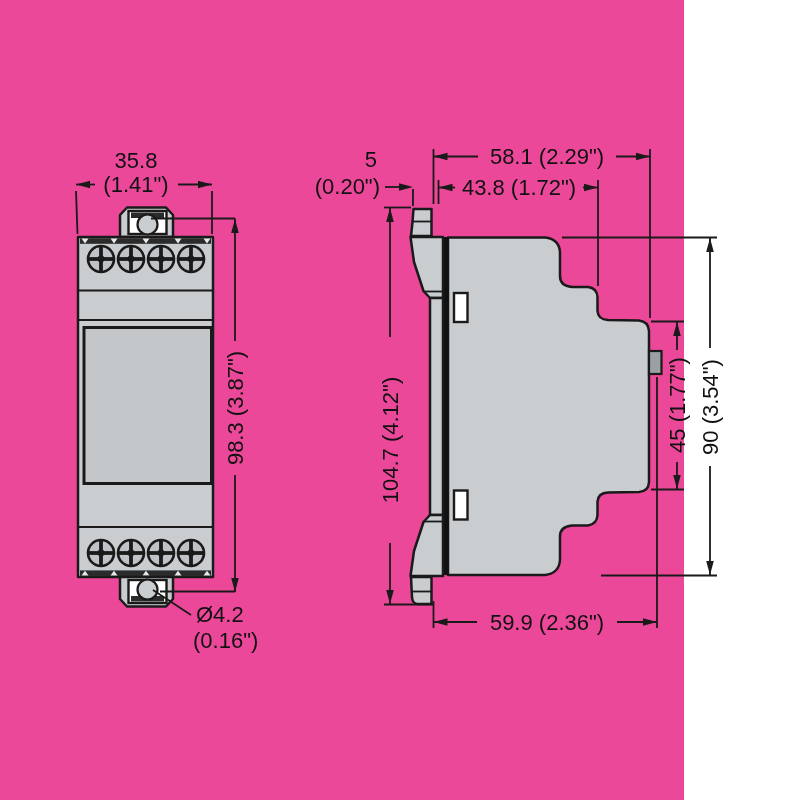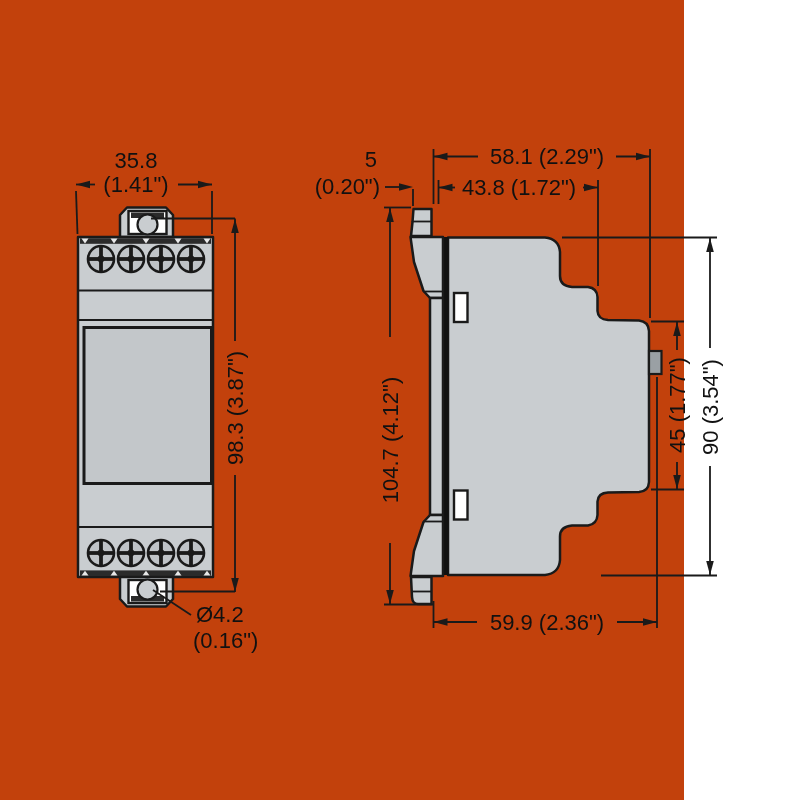--- a/index.html
+++ b/index.html
@@ -1,16 +1,16 @@
 <!DOCTYPE html>
 <html><head>
 <meta charset="utf-8">
 <style>
   html,body{margin:0;padding:0;background:#ffffff;}
-  .stage{width:684px;height:800px;position:relative;background:#c2410c;}
+  .stage{width:684px;height:800px;position:relative;background:#ec4899;}
   svg{display:block;}
   .dim{font-family:"Liberation Sans", sans-serif;font-size:22px;fill:#111;}
   .ln{stroke:#1a1a1a;stroke-width:2;fill:none;}
   .ext{stroke:#1a1a1a;stroke-width:1.8;fill:none;}
   .outline{fill:#c9cdd0;stroke:#1a1a1a;stroke-width:2.5;stroke-linejoin:round;}
   .panel{fill:#c3c7ca;stroke:#1a1a1a;stroke-width:3;}
   .whitebox{fill:#ffffff;stroke:#1a1a1a;stroke-width:2.4;}
   .darkstrip{fill:#2b2b2b;stroke:none;}
   .arrow{fill:#1a1a1a;stroke:none;}
   .notch{fill:#e8e8e8;stroke:none;}

